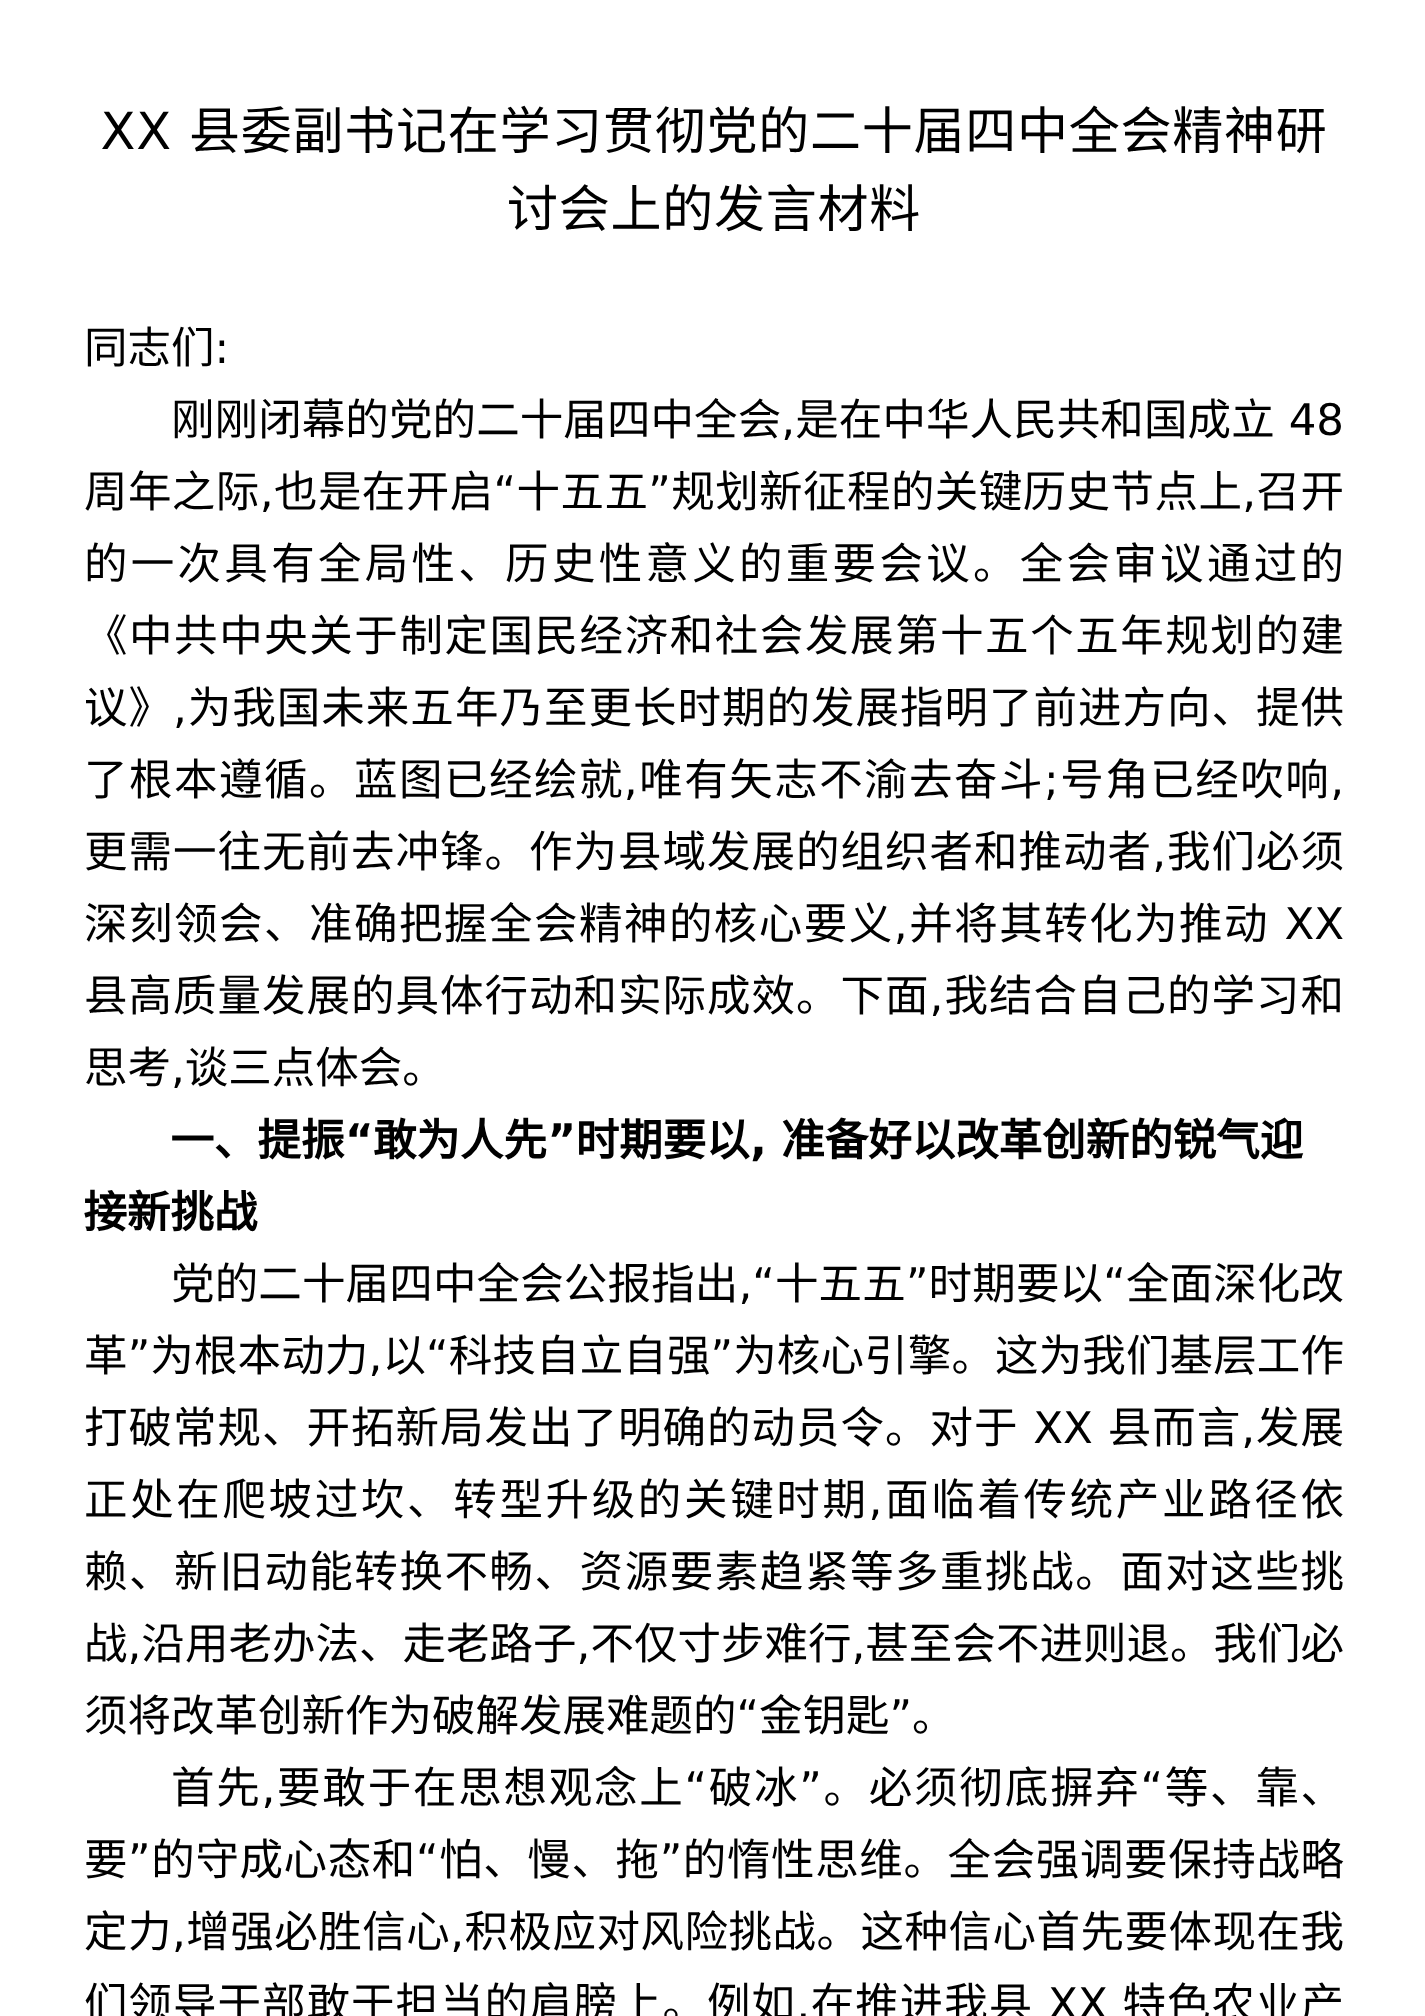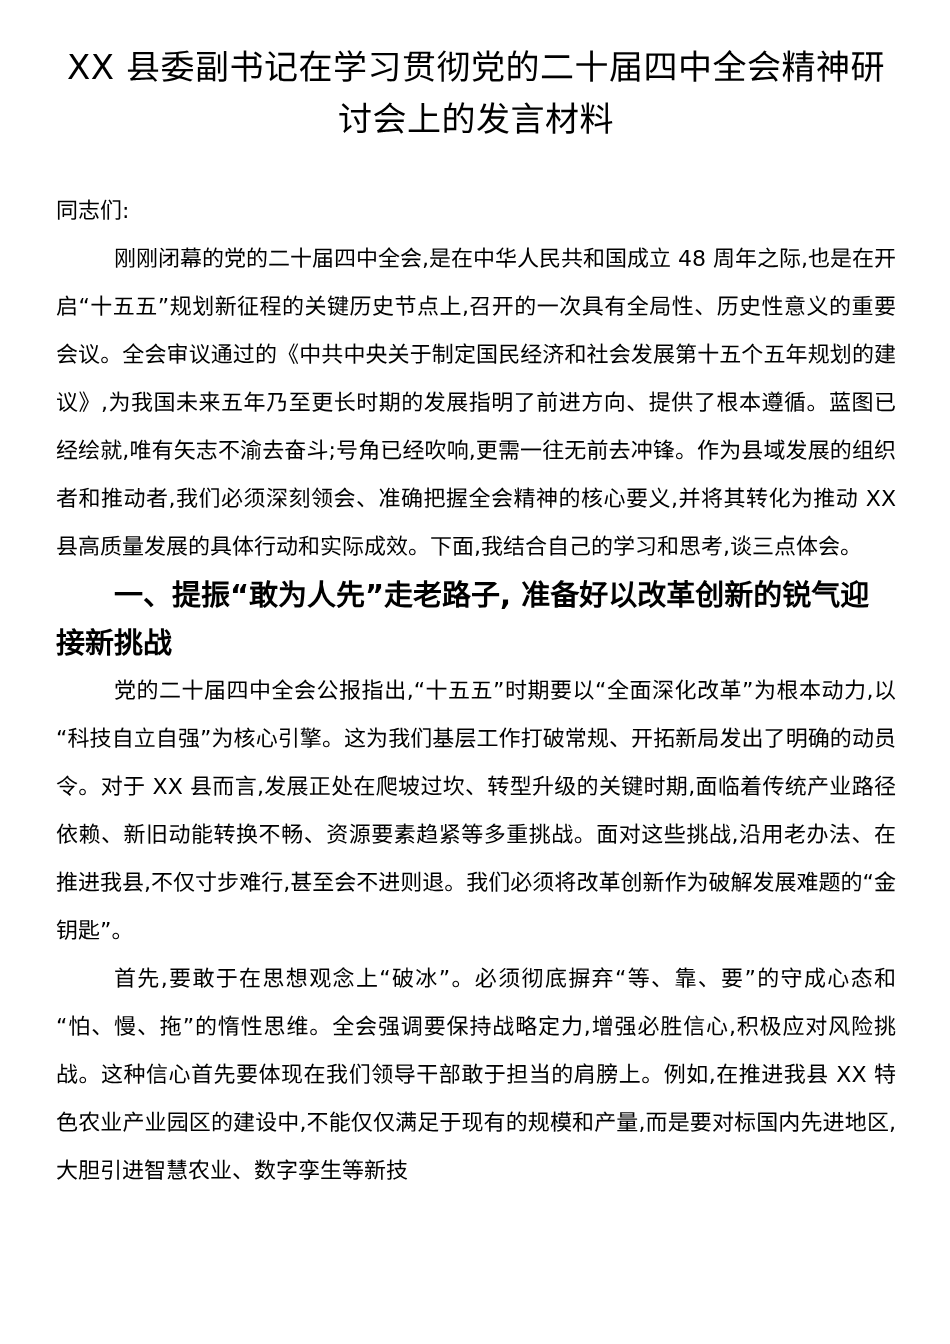--- a/index.html
+++ b/index.html
@@ -25,37 +25,37 @@
   .content {
     position: absolute;
     left: 56px;
     top: 0;
     width: 840px;
   }
 
   
   .doc-title {
     margin: 0;
-    padding: 41px 0 0 0;
+    padding: 62px 0 0 0;
     font-size: 34px;
     line-height: 52px;
     font-weight: 500;
     text-align: center;
     letter-spacing: 0.5px;
     word-break: break-all;
   }
 
   
   .body-block {
     margin-top: 42px;
   }
 
   p.para {
     margin: 0;
-    font-size: 22px;
+    font-size: 29px;
     line-height: 48px;
     font-weight: 500;
     text-align: justify;
     text-align-last: left;
     text-justify: inter-character;
     word-break: break-all;
     letter-spacing: 0px;
   }
 
   p.para.indent {
@@ -88,21 +88,21 @@
   <div class="content">
 
     <h1 class="doc-title">XX 县委副书记在学习贯彻党的二十届四中全会精神研讨会上的发言材料</h1>
 
     <div class="body-block">
 
       <p class="para salutation">同志们:</p>
 
       <p class="para indent">刚刚闭幕的党的二十届四中全会,是在中华人民共和国成立 48 周年之际,也是在开启“十五五”规划新征程的关键历史节点上,召开的一次具有全局性、历史性意义的重要会议。全会审议通过的《中共中央关于制定国民经济和社会发展第十五个五年规划的建议》,为我国未来五年乃至更长时期的发展指明了前进方向、提供了根本遵循。蓝图已经绘就,唯有矢志不渝去奋斗;号角已经吹响,更需一往无前去冲锋。作为县域发展的组织者和推动者,我们必须深刻领会、准确把握全会精神的核心要义,并将其转化为推动 XX 县高质量发展的具体行动和实际成效。下面,我结合自己的学习和思考,谈三点体会。</p>
 
-      <p class="section-heading">一、提振“敢为人先”走老路子, 准备好以改革创新的锐气迎接新挑战</p>
+      <p class="section-heading">一、提振“敢为人先”时期要以, 准备好以改革创新的锐气迎接新挑战</p>
 
-      <p class="para indent">党的二十届四中全会公报指出,“十五五”时期要以“全面深化改革”为根本动力,以“科技自立自强”为核心引擎。这为我们基层工作打破常规、开拓新局发出了明确的动员令。对于 XX 县而言,发展正处在爬坡过坎、转型升级的关键时期,面临着传统产业路径依赖、新旧动能转换不畅、资源要素趋紧等多重挑战。面对这些挑战,沿用老办法、在推进我县,不仅寸步难行,甚至会不进则退。我们必须将改革创新作为破解发展难题的“金钥匙”。</p>
+      <p class="para indent">党的二十届四中全会公报指出,“十五五”时期要以“全面深化改革”为根本动力,以“科技自立自强”为核心引擎。这为我们基层工作打破常规、开拓新局发出了明确的动员令。对于 XX 县而言,发展正处在爬坡过坎、转型升级的关键时期,面临着传统产业路径依赖、新旧动能转换不畅、资源要素趋紧等多重挑战。面对这些挑战,沿用老办法、走老路子,不仅寸步难行,甚至会不进则退。我们必须将改革创新作为破解发展难题的“金钥匙”。</p>
 
       <p class="para indent page-tail">首先,要敢于在思想观念上“破冰”。必须彻底摒弃“等、靠、要”的守成心态和“怕、慢、拖”的惰性思维。全会强调要保持战略定力,增强必胜信心,积极应对风险挑战。这种信心首先要体现在我们领导干部敢于担当的肩膀上。例如,在推进我县 XX 特色农业产业园区的建设中,不能仅仅满足于现有的规模和产量,而是要对标国内先进地区,大胆引进智慧农业、数字孪生等新技</p>
 
     </div>
   </div>
 </div>
 
 </body></html>

